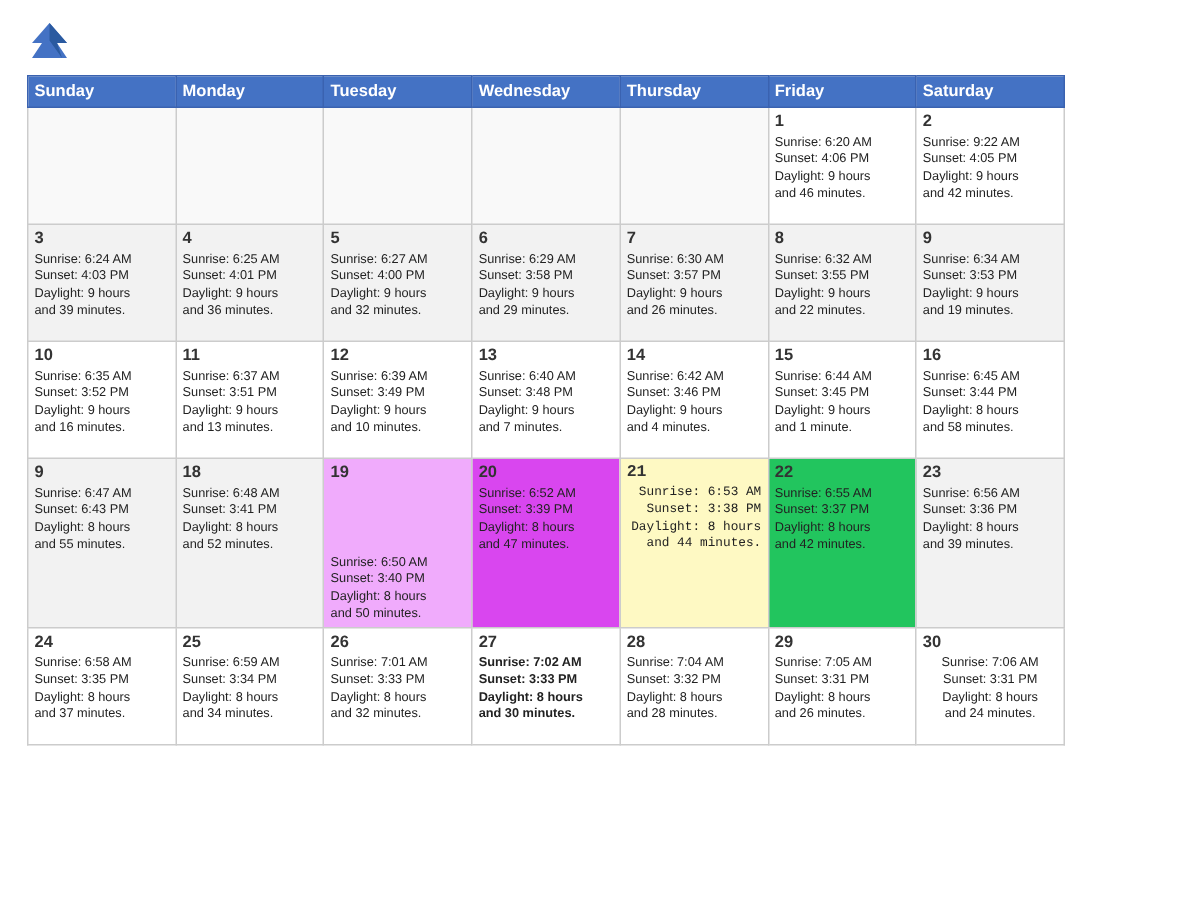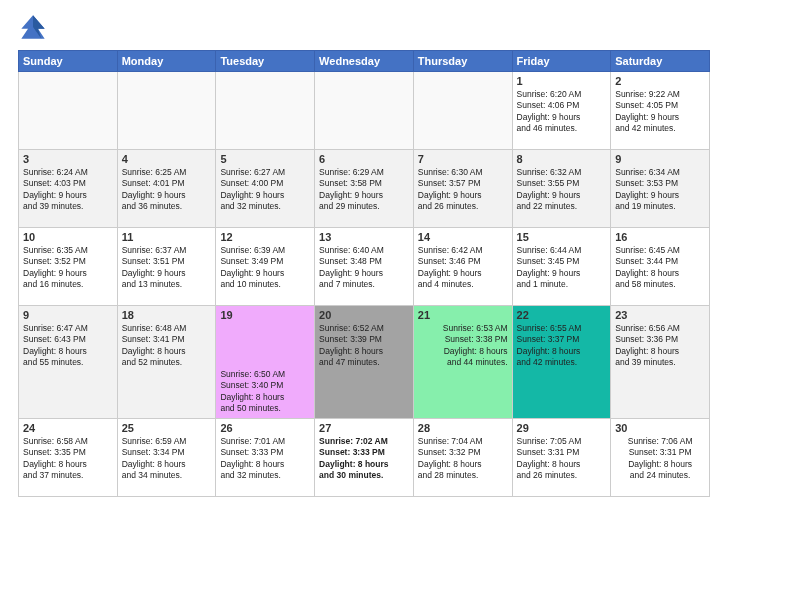--- a/index.html
+++ b/index.html
@@ -270,35 +270,35 @@
 Daylight: 8 hours
 and 52 minutes.</div>
           </td>
           <td style="background: #f0abfc;">
             <span class="day-num">19</span>
             <div class="day-info" style="white-space: pre-line; margin-top: 48px;">Sunrise: 6:50 AM
 Sunset: 3:40 PM
 Daylight: 8 hours
 and 50 minutes.</div>
           </td>
-          <td style="background: #a3a3a3;">
+          <td style="background: #d946ef;">
             <span class="day-num">20</span>
             <div class="day-info" style="white-space: pre-line;">Sunrise: 6:52 AM
 Sunset: 3:39 PM
 Daylight: 8 hours
 and 47 minutes.</div>
           </td>
-          <td style="background: #86efac;">
+          <td style="background: #fef9c3; font-family: Liberation Mono, monospace;">
             <span class="day-num">21</span>
             <div class="day-info" style="white-space: pre-line; text-align: right;">Sunrise: 6:53 AM
 Sunset: 3:38 PM
 Daylight: 8 hours
 and 44 minutes.</div>
           </td>
-          <td style="background: #14b8a6;">
+          <td style="background: #22c55e;">
             <span class="day-num">22</span>
             <div class="day-info" style="white-space: pre-line;">Sunrise: 6:55 AM
 Sunset: 3:37 PM
 Daylight: 8 hours
 and 42 minutes.</div>
           </td>
           <td style="background: rgb(242, 242, 242);">
             <span class="day-num">23</span>
             <div class="day-info" style="white-space: pre-line;">Sunrise: 6:56 AM
 Sunset: 3:36 PM

